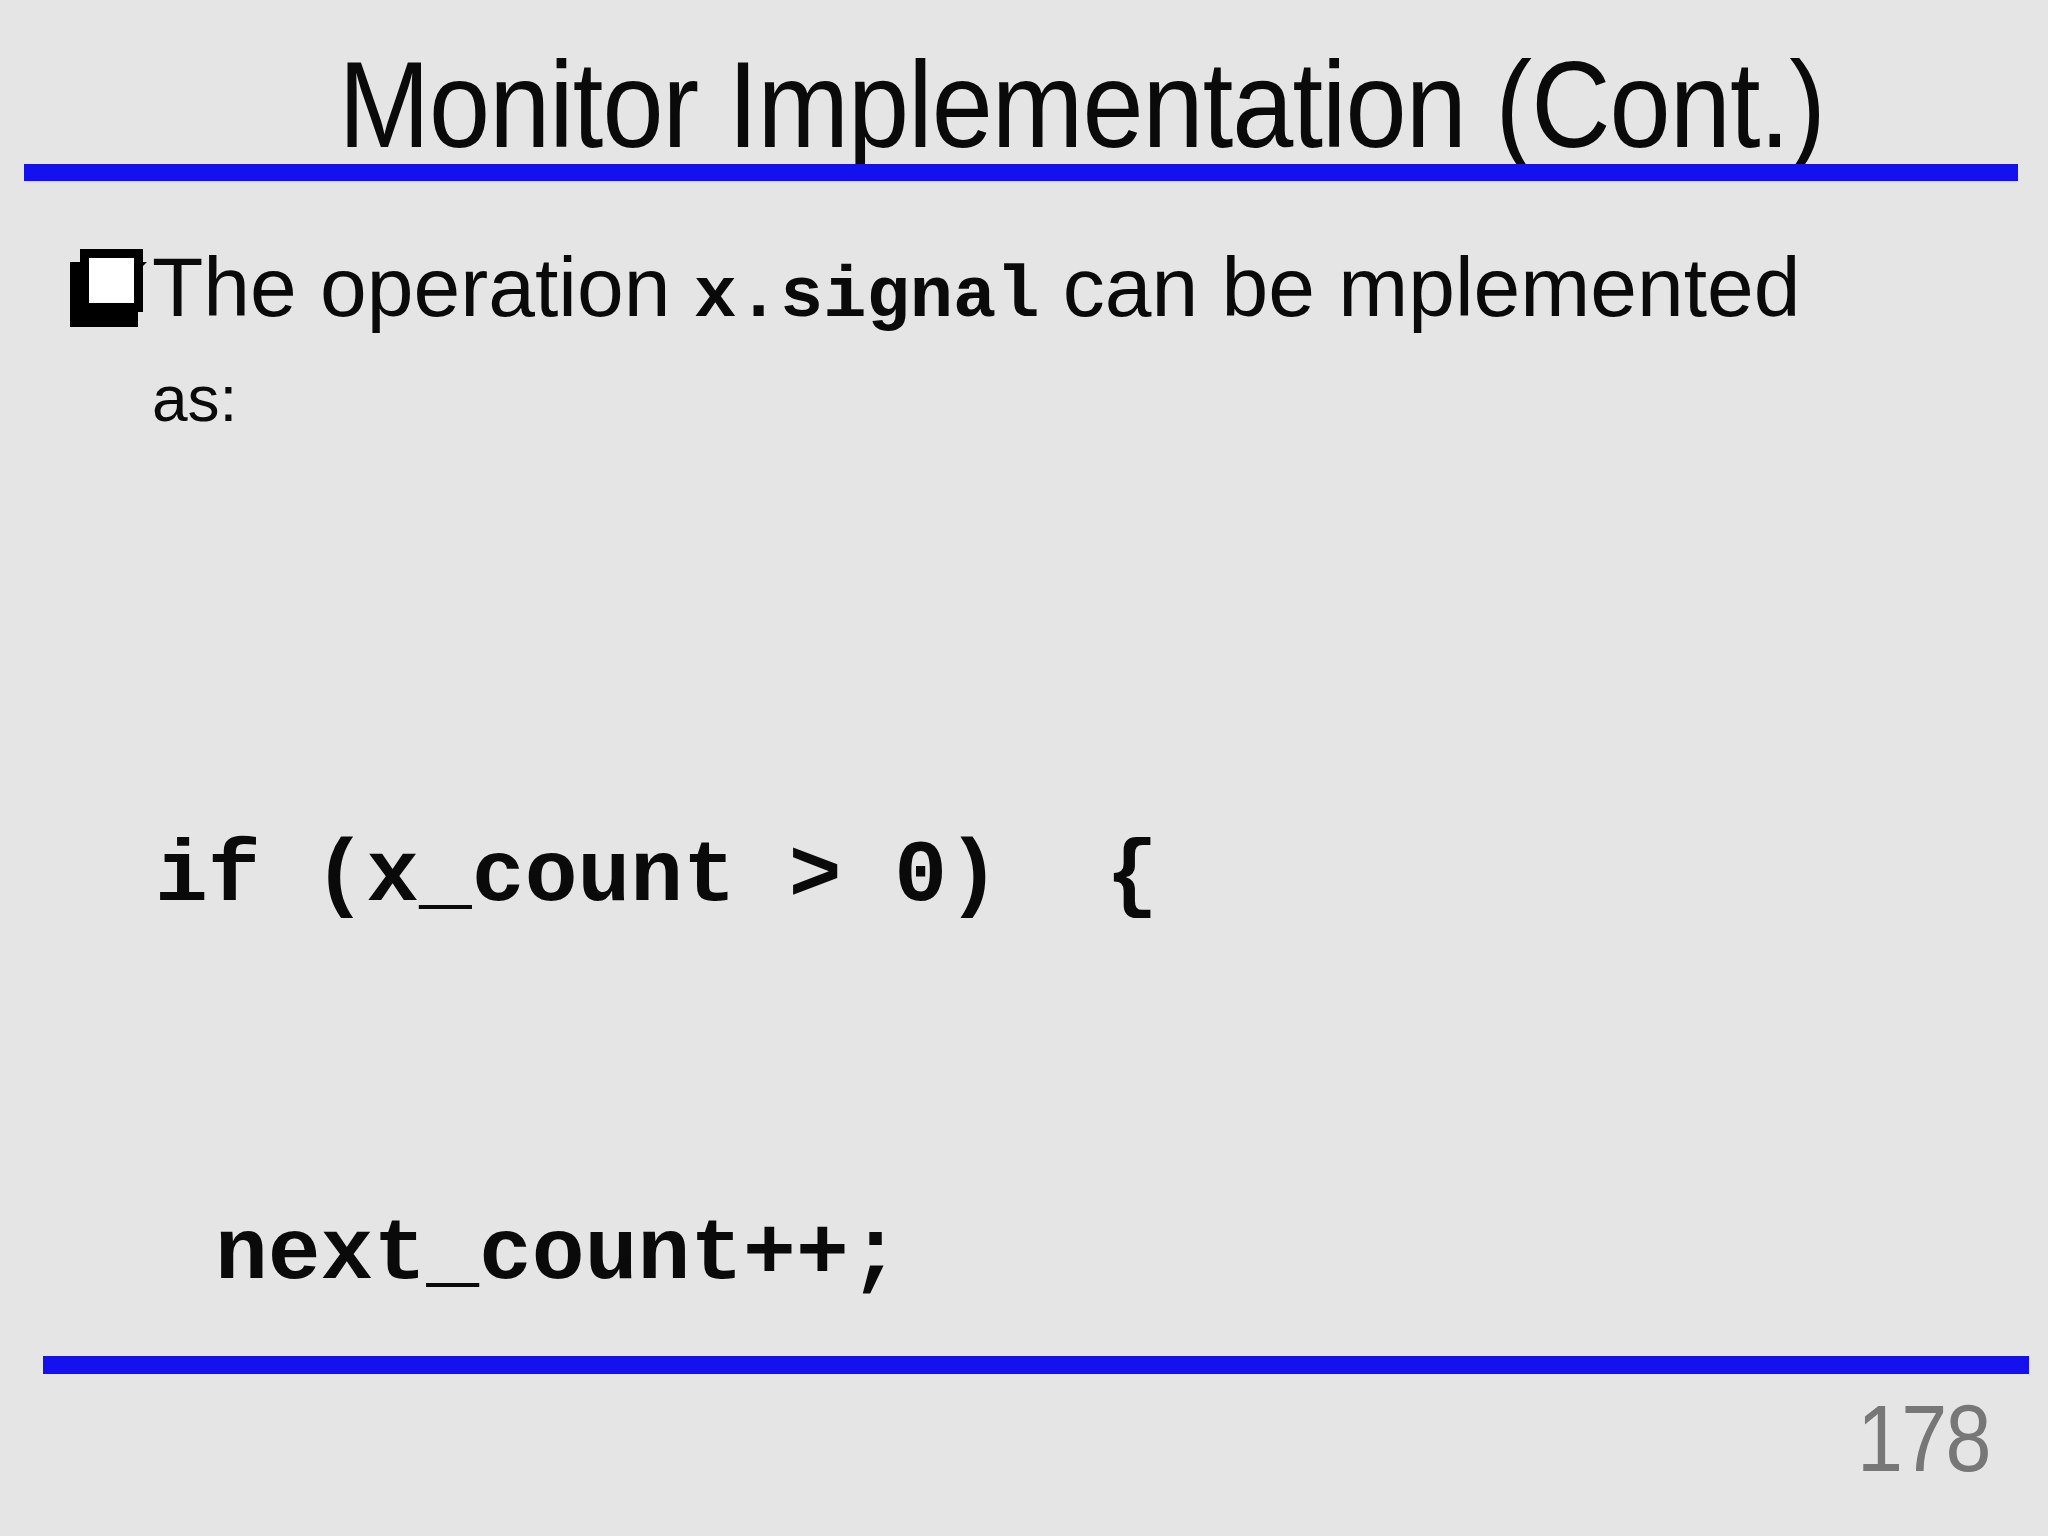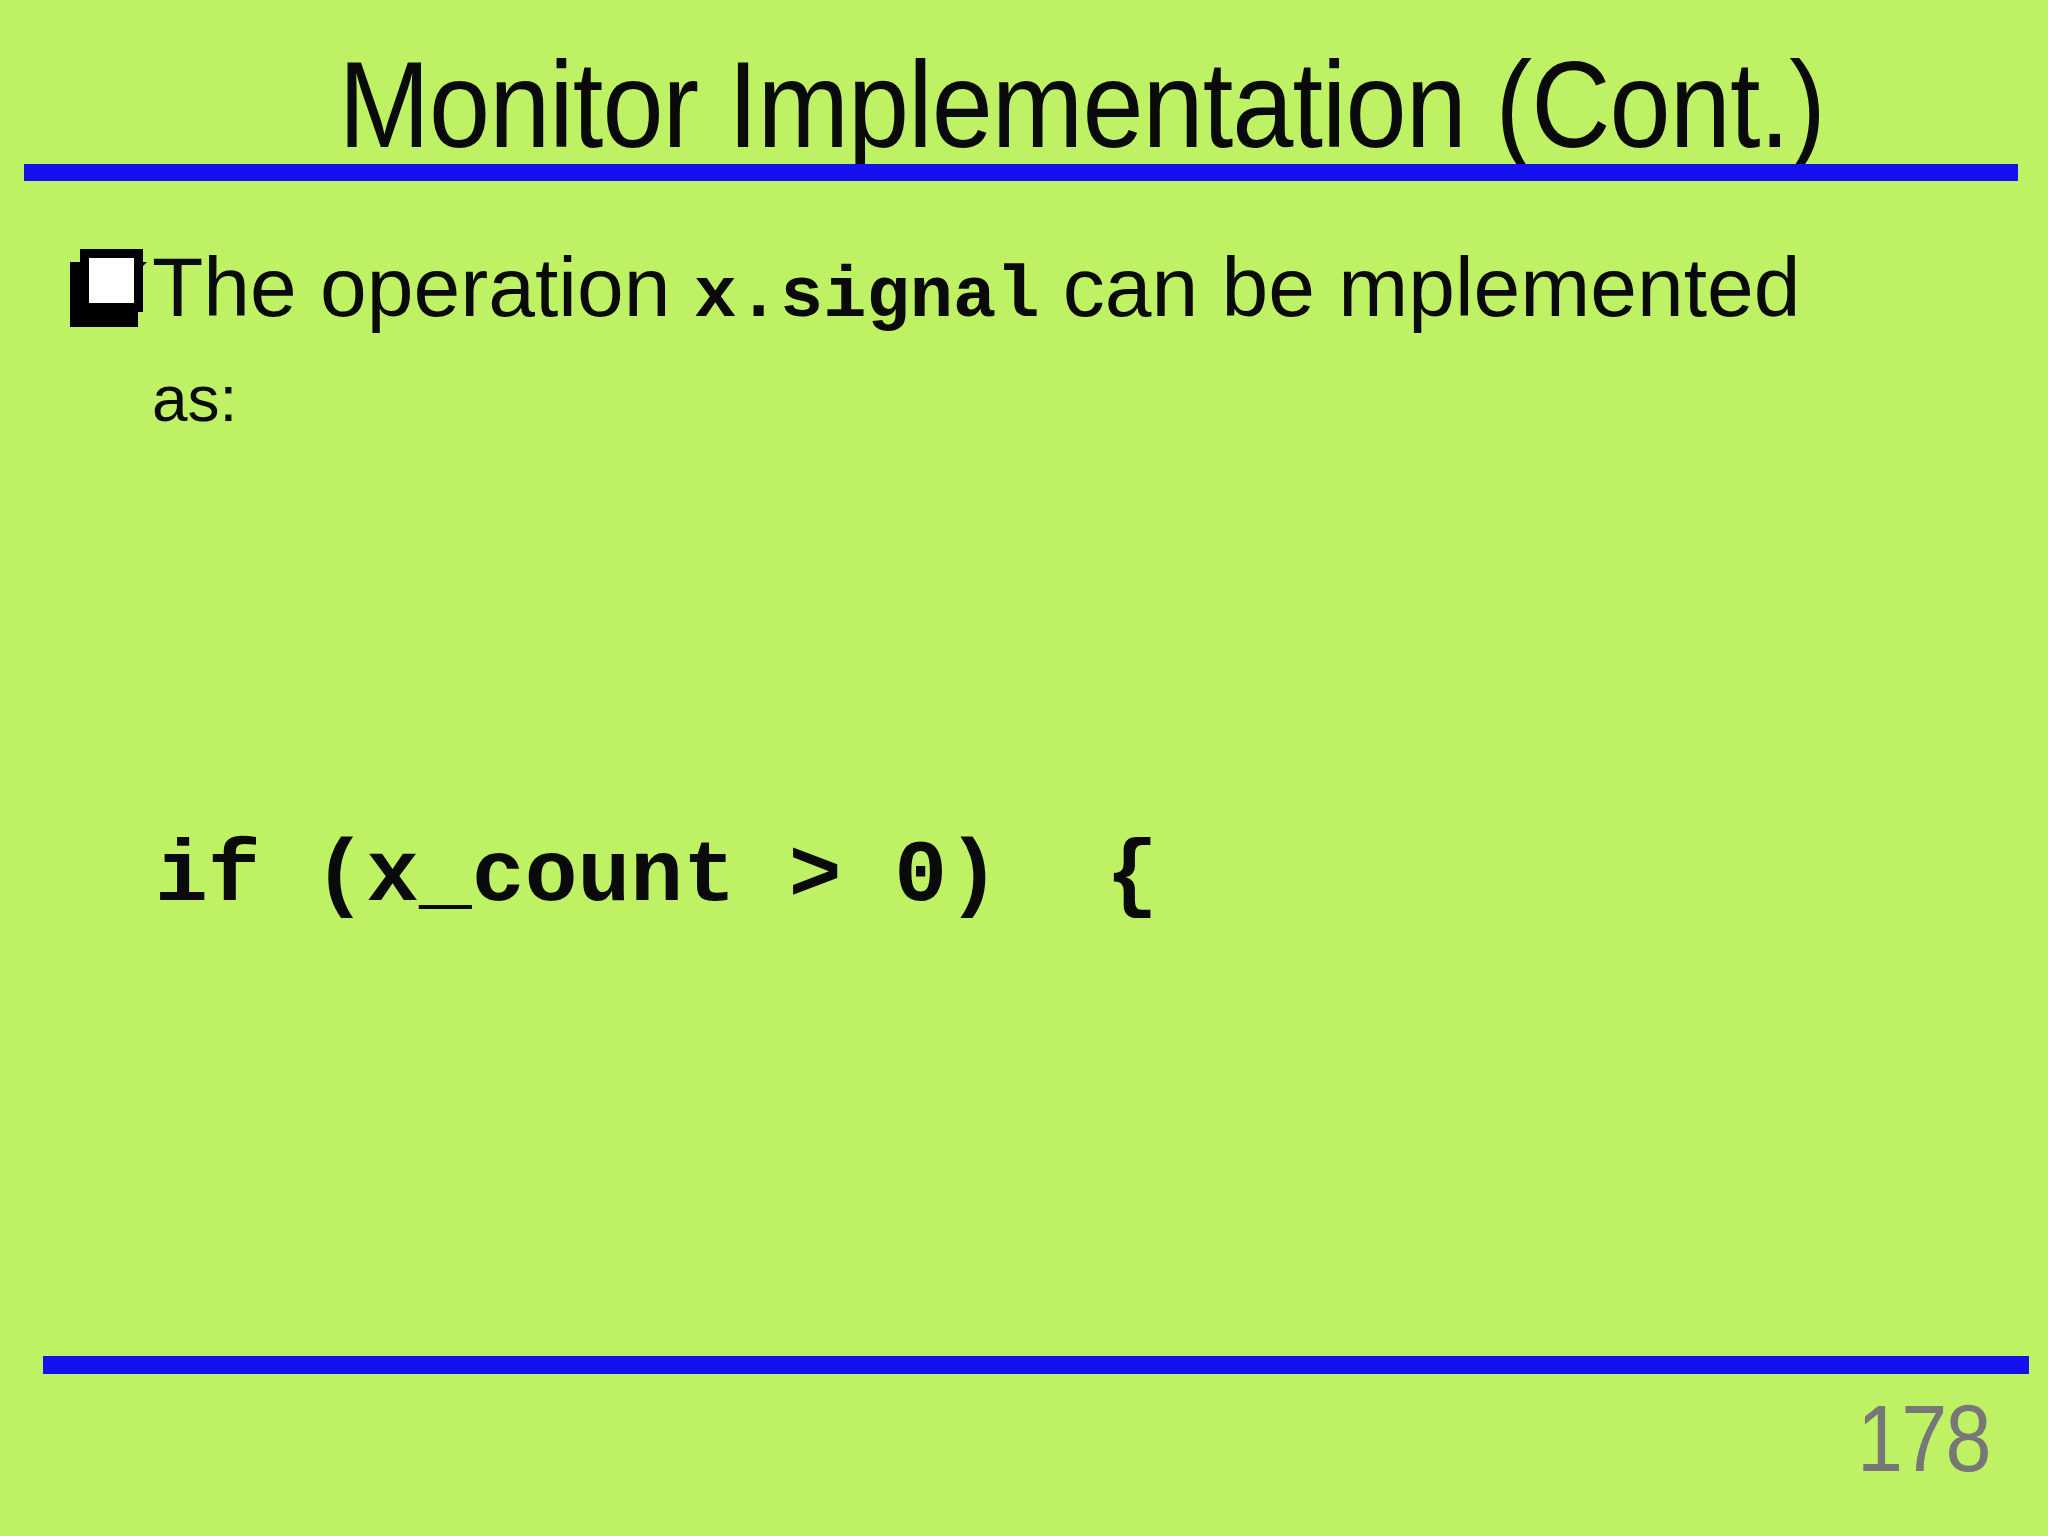--- a/index.html
+++ b/index.html
@@ -1,20 +1,20 @@
 <!DOCTYPE html>
 <html><head>
 <meta charset="utf-8">
 <style>
   html, body { margin: 0; padding: 0; background: #ffffff; }
   .slide {
     position: relative;
     width: 2048px;
     height: 1536px;
-    background: #bef264;
+    background: #e5e5e5;
     overflow: hidden;
     font-family: "Liberation Sans", sans-serif;
     color: #0a0a0a;
   }
 
   
   .title {
     position: absolute;
     left: 0; right: 0;
     top: 42px;
@@ -91,20 +91,21 @@
     <span class="shadow"></span>
     <span class="box"></span>
   </div>
 
   <div class="bullet-line1"><span>The operation </span><span class="inline-code">x.signal</span><span> can be mplemented</span></div>
 
   <div class="bullet-line2">as:</div>
 
   <div class="code">
     <div class="code-line">if (x_count &gt; 0)  {</div>
+    <div class="code-line indent">next_count++;</div>
     
     
     
     
   </div>
 
   <div class="rule rule-bottom" style="background: rgb(20, 17, 238);"></div>
 
   <div class="page-number" style="color: rgb(119, 119, 119);">178</div>
 

